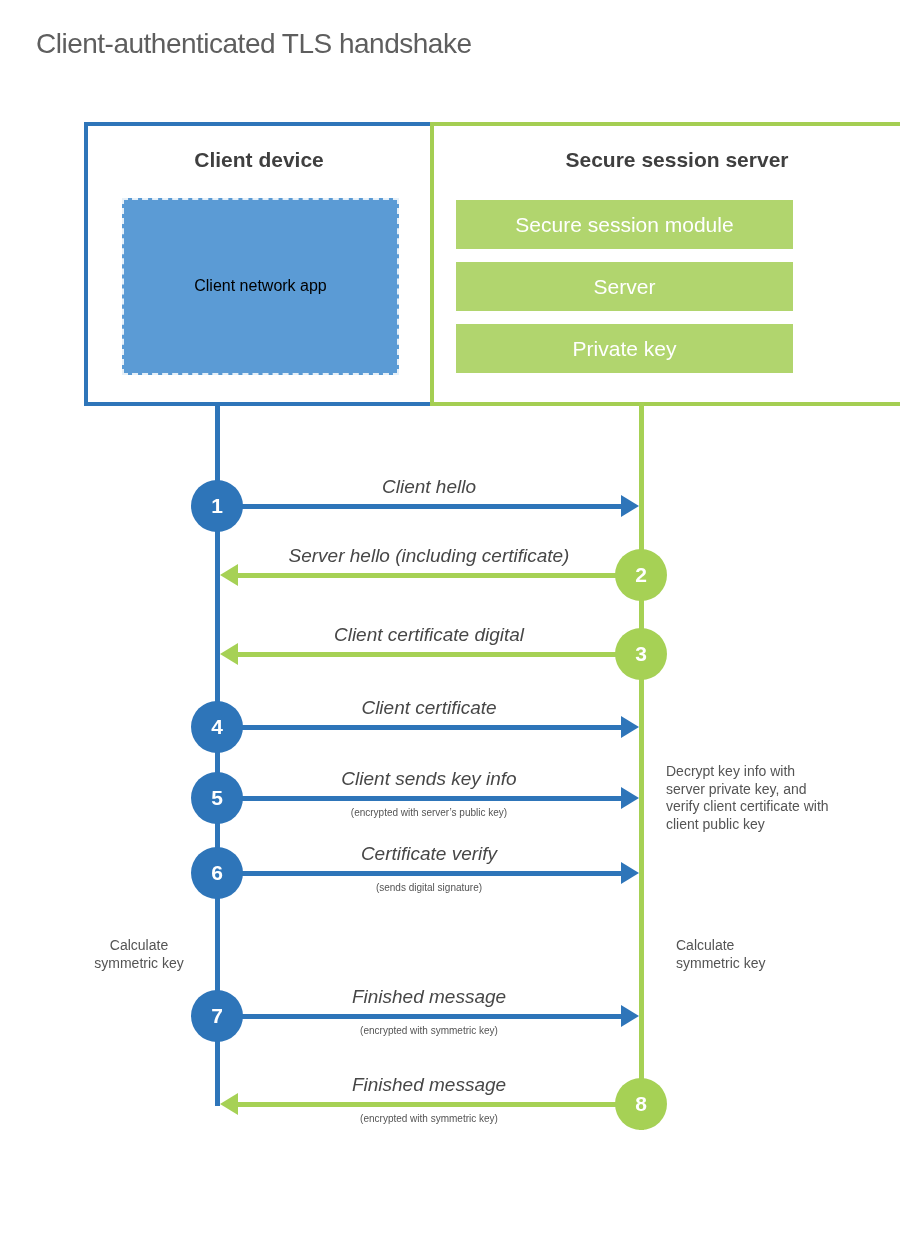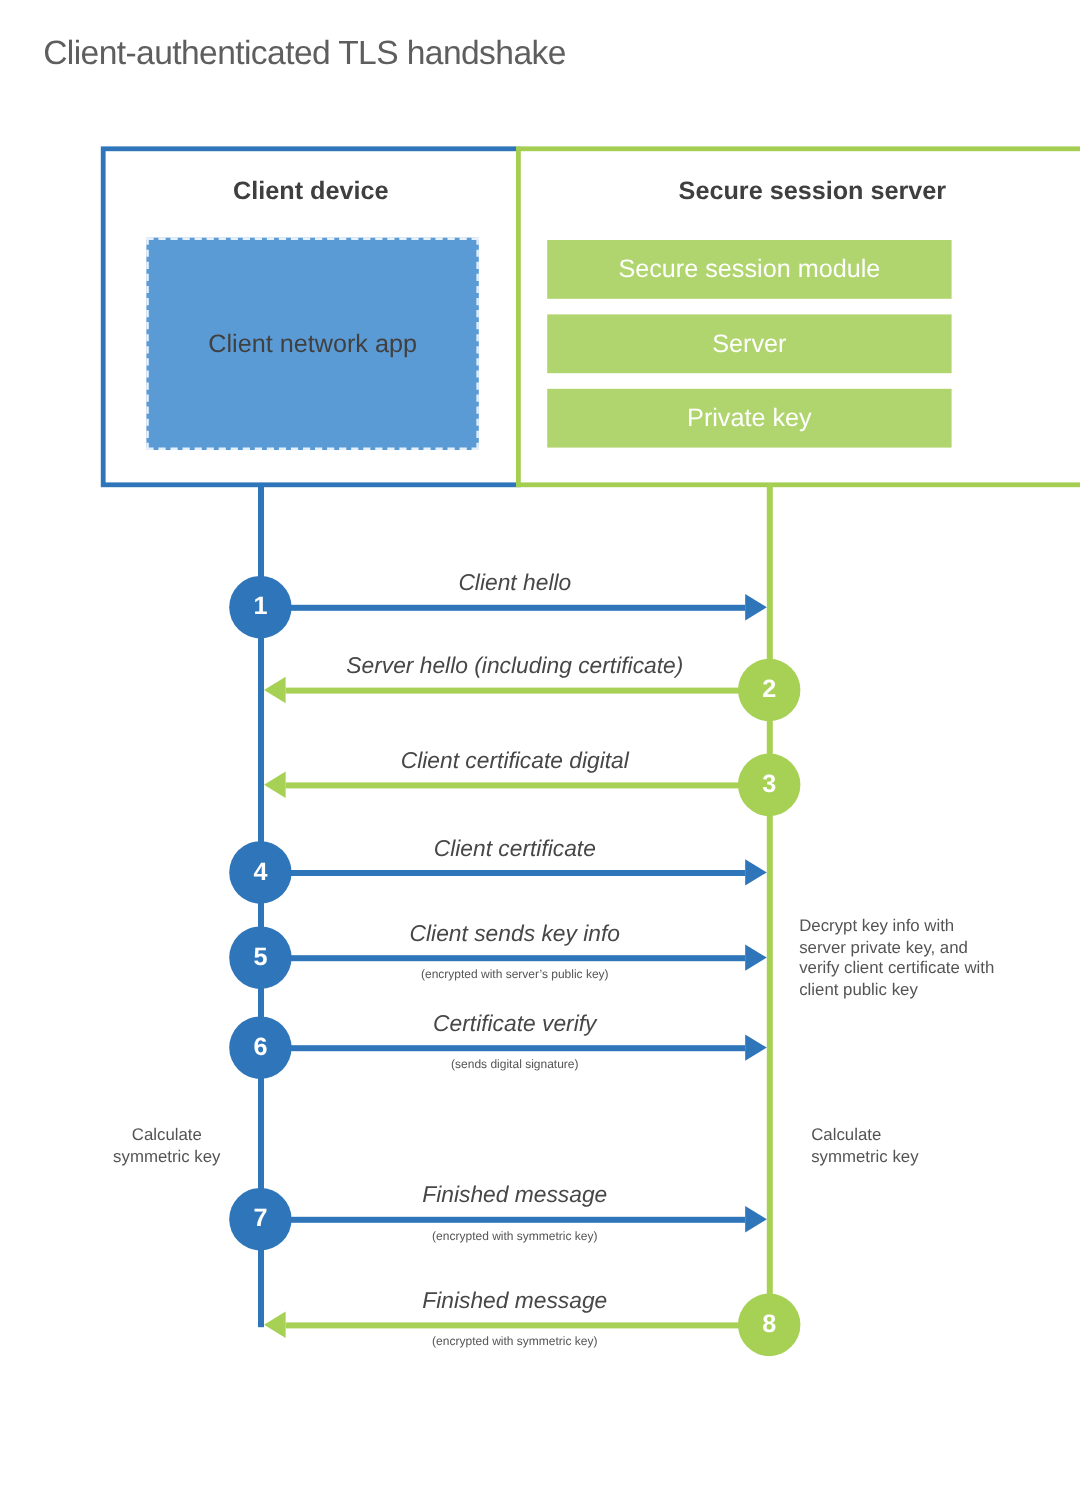--- a/index.html
+++ b/index.html
@@ -29,21 +29,21 @@
   .actor-title{
     margin-top:22px;text-align:center;
     font-size:21px;font-weight:700;color:var(--text-dark);
   }
   .app-box{
     position:absolute;left:34px;top:72px;width:277px;height:177px;
     background:var(--blue-fill);
     border:2px dashed rgba(255,255,255,0.85);
     display:flex;align-items:center;justify-content:center;text-align:center;
   }
-  .app-box span{display:inline-block;max-width:190px;font-size:21px;color:#404040;line-height:1.4;}
+  .app-box span{display:inline-block;max-width:190px;font-size:16px;color:#000000;line-height:1.4;}
   .server-bar{
     position:absolute;left:22px;width:337px;height:49px;
     background:var(--green-fill);
     display:flex;align-items:center;justify-content:center;
     font-size:21px;color:#ffffff;
   }
   .server-bar.b0{top:74px;}
   .server-bar.b1{top:136px;}
   .server-bar.b2{top:198px;}
 

